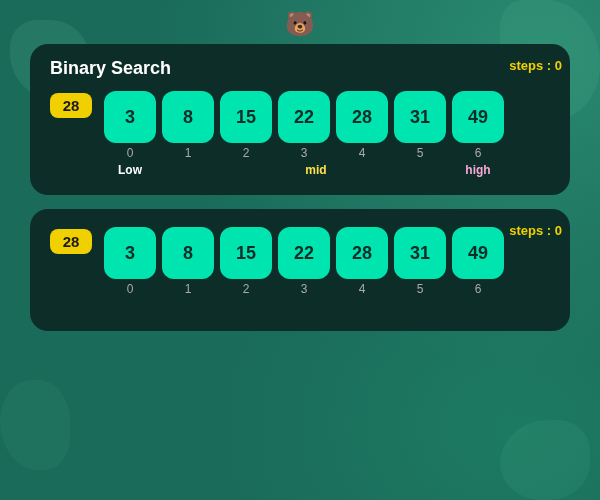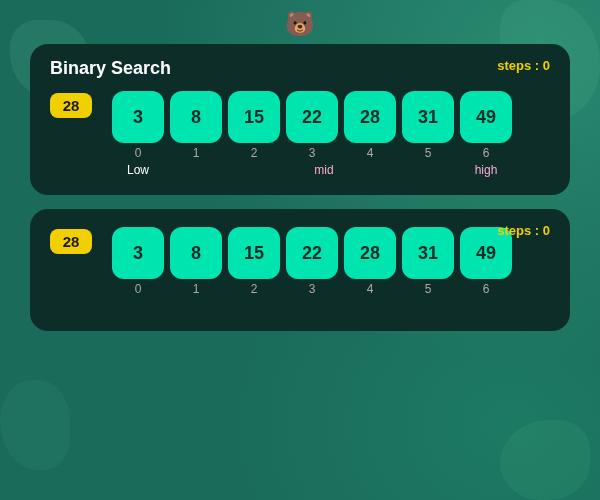--- a/index.html
+++ b/index.html
@@ -53,30 +53,30 @@
       text-align: left;
       color: #ffffff;
       font-size: 18px;
       font-weight: bold;
       margin-bottom: 8px;
     }
 
     .steps-label {
       position: absolute;
       top: 14px;
-      right: 20px;
+      right: 8px;
       color: #f0d000;
       font-size: 13px;
       font-weight: bold;
     }
 
     .array-container {
       display: flex;
       align-items: flex-start;
-      gap: 20px;
+      gap: 12px;
       padding-top: 4px;
     }
 
     .target-badge {
       background: #f0d000;
       color: #1a1a1a;
       font-weight: bold;
       font-size: 15px;
       padding: 4px 10px;
       border-radius: 8px;
@@ -112,25 +112,25 @@
       justify-content: center;
     }
 
     .cell-index {
       color: #aaaaaa;
       font-size: 12px;
     }
 
     .cell-label {
       font-size: 12px;
-      font-weight: normal;
+      font-weight: bold;
     }
 
     .label-low { color: #ffffff; }
-    .label-mid { color: #f9a8d4; margin-left: 24px; }
+    .label-mid { color: #fde047; margin-left: 24px; }
     .label-high { color: #f9a8d4; }
 
     .empty-label {
       height: 14px;
     }
   </style>
 </head>
 <body>
 
 <div class="blob blob-tl"></div>

